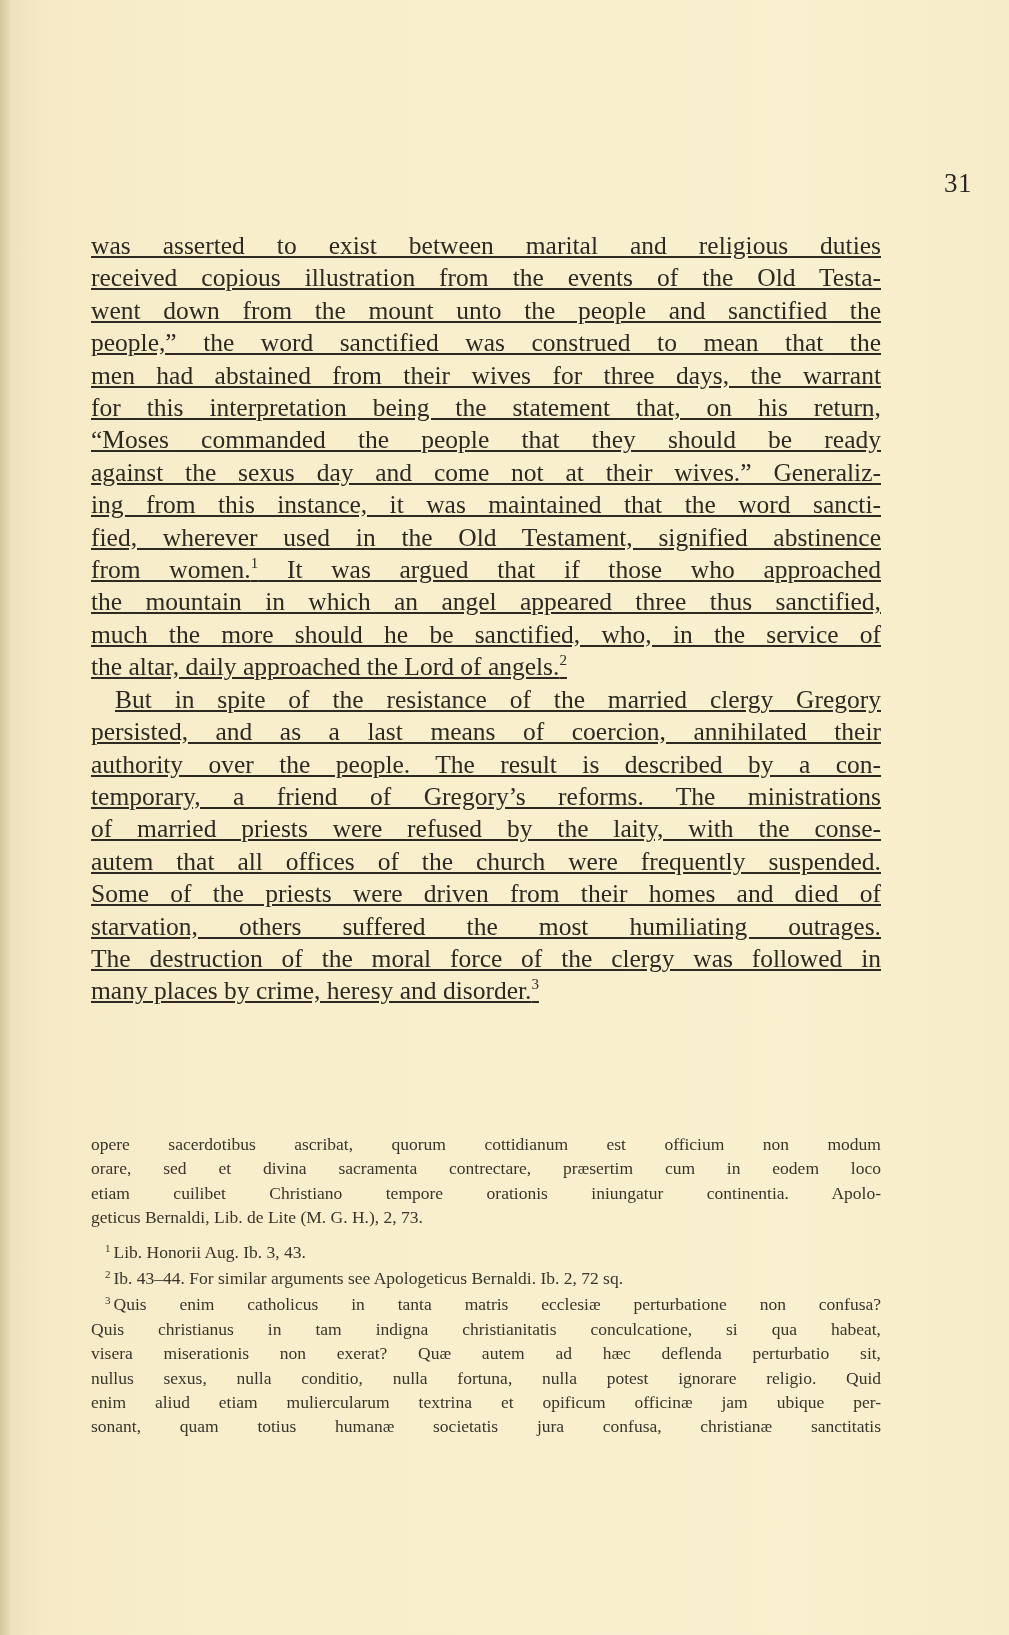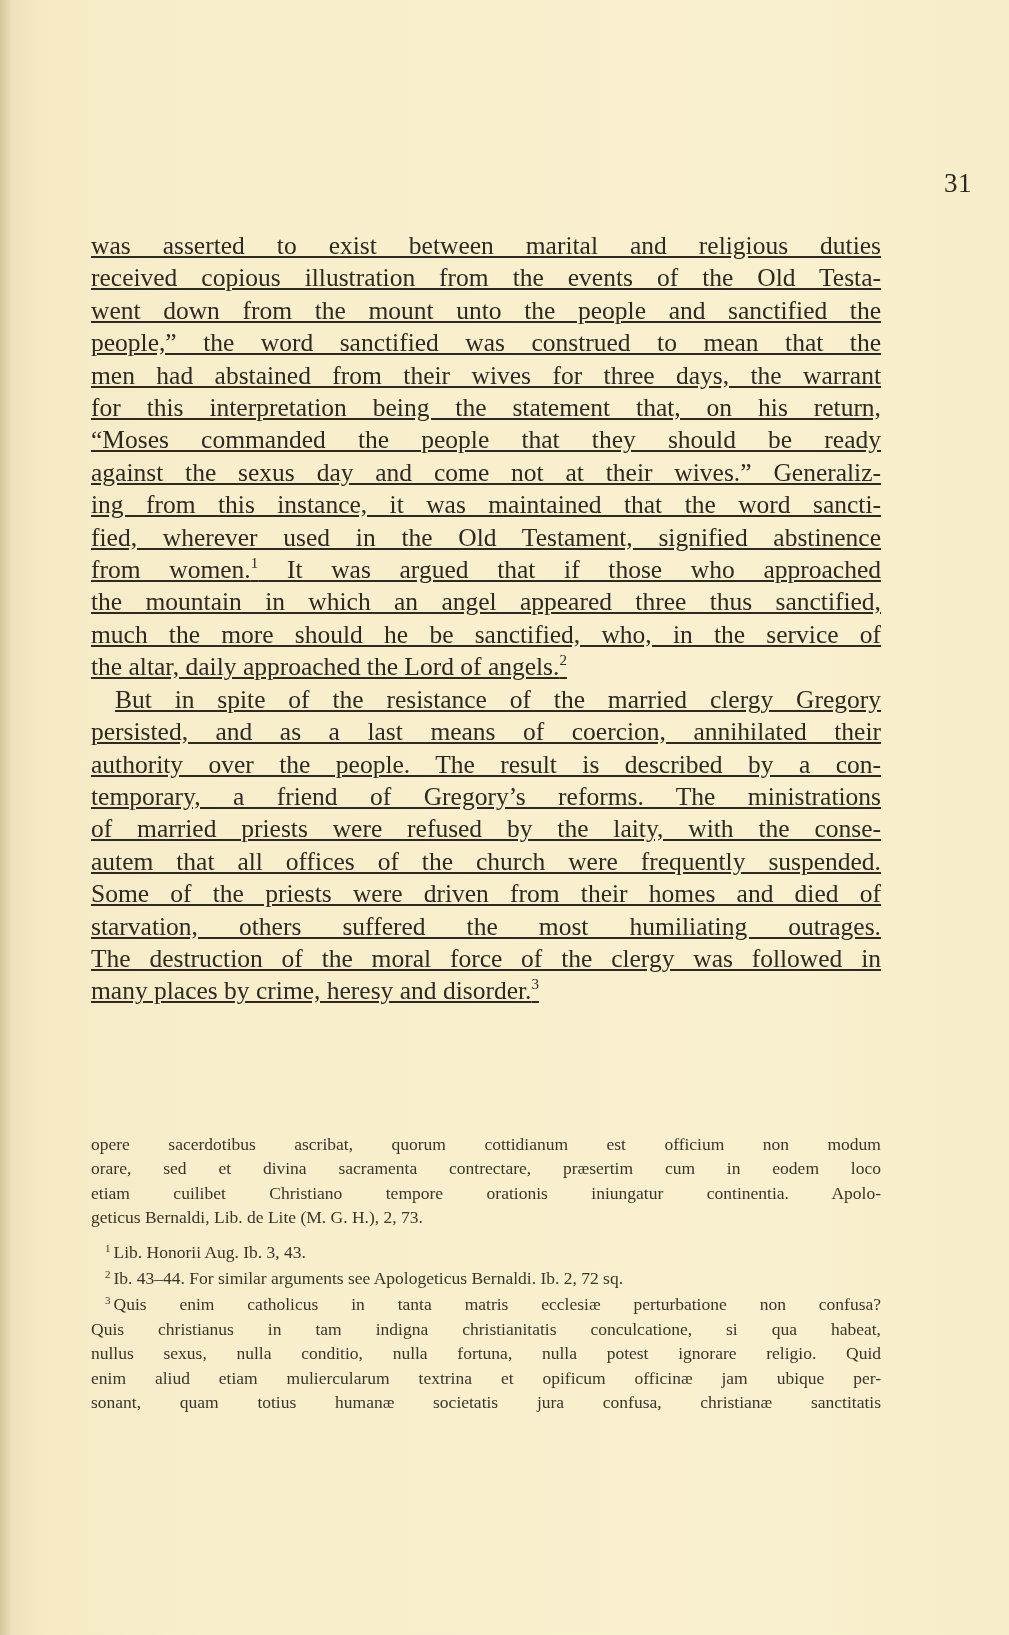--- a/index.html
+++ b/index.html
@@ -79,17 +79,18 @@
   </div>
   <div class="fn-block" style="margin-bottom:2px">
     <span class="fn-line last indent"><span class="fn-mark">1</span><span>Lib. Honorii Aug. Ib. 3, 43.</span></span>
   </div>
   <div class="fn-block" style="margin-bottom:2px">
     <span class="fn-line last indent"><span class="fn-mark">2</span><span>Ib. 43–44.   For similar arguments see Apologeticus Bernaldi.   Ib. 2, 72 sq.</span></span>
   </div>
   <div class="fn-block">
     <span class="fn-line indent"><span class="fn-mark">3</span><span>Quis enim catholicus in tanta matris ecclesiæ perturbatione non confusa?</span></span>
     <span class="fn-line">Quis christianus in tam indigna christianitatis conculcatione, si qua habeat,</span>
+    <span class="fn-line">visera miserationis non exerat?  Quæ autem ad hæc deflenda perturbatio sit,</span>
     <span class="fn-line">nullus sexus, nulla conditio, nulla fortuna, nulla potest ignorare religio.  Quid</span>
     <span class="fn-line">enim aliud etiam muliercularum textrina et opificum officinæ jam ubique per-</span>
     <span class="fn-line">sonant, quam totius humanæ societatis jura confusa, christianæ sanctitatis</span>
   </div>
 </div>
 
 </body></html>

